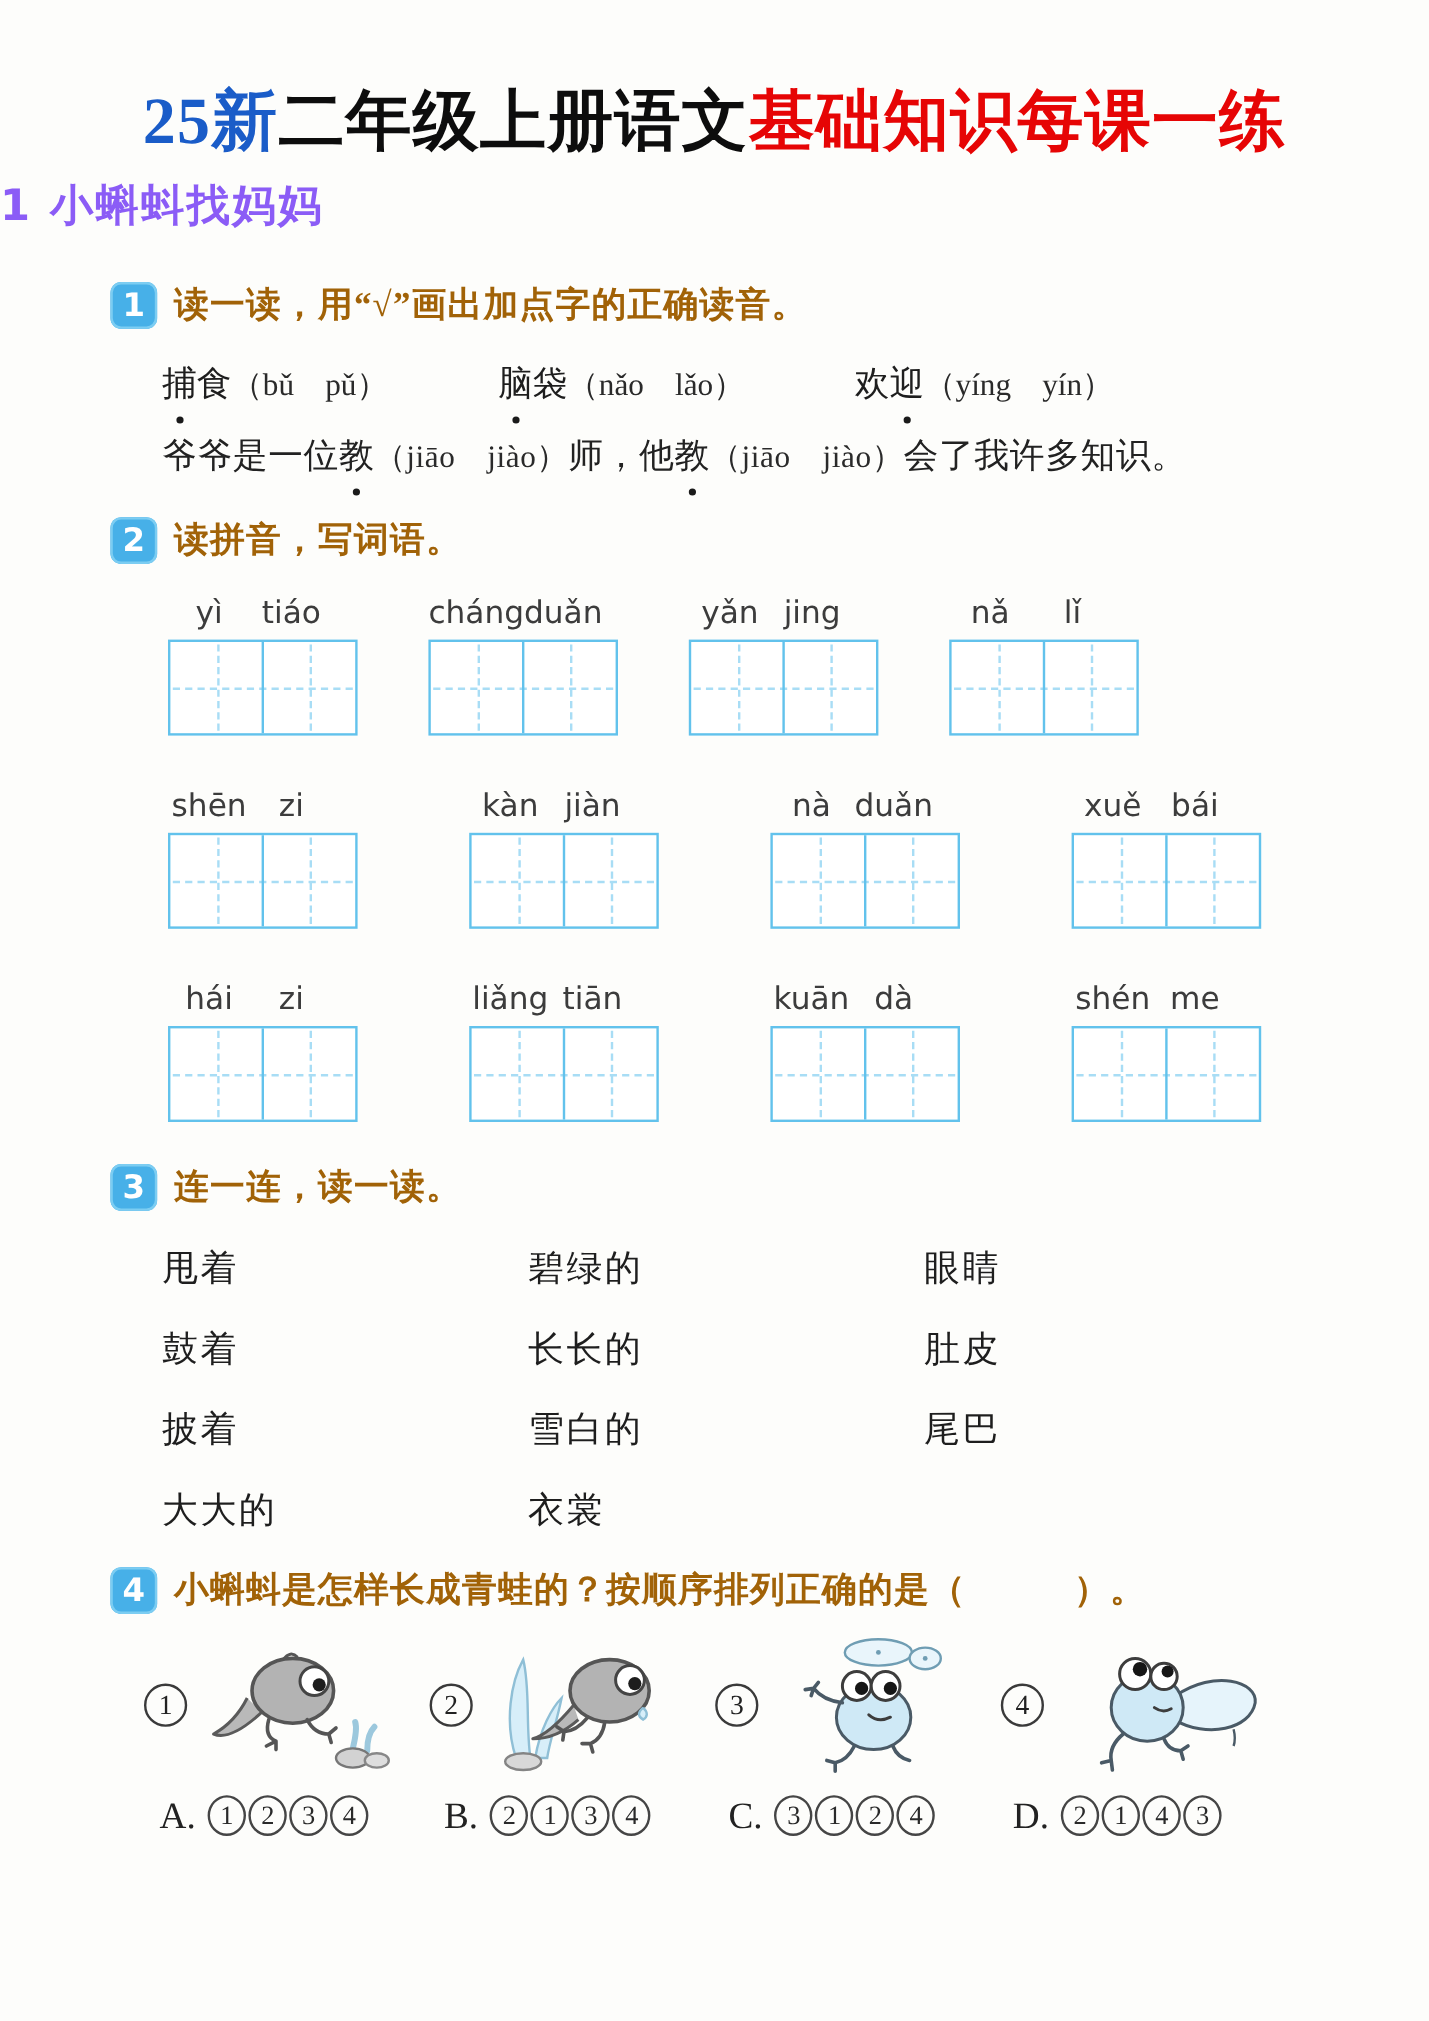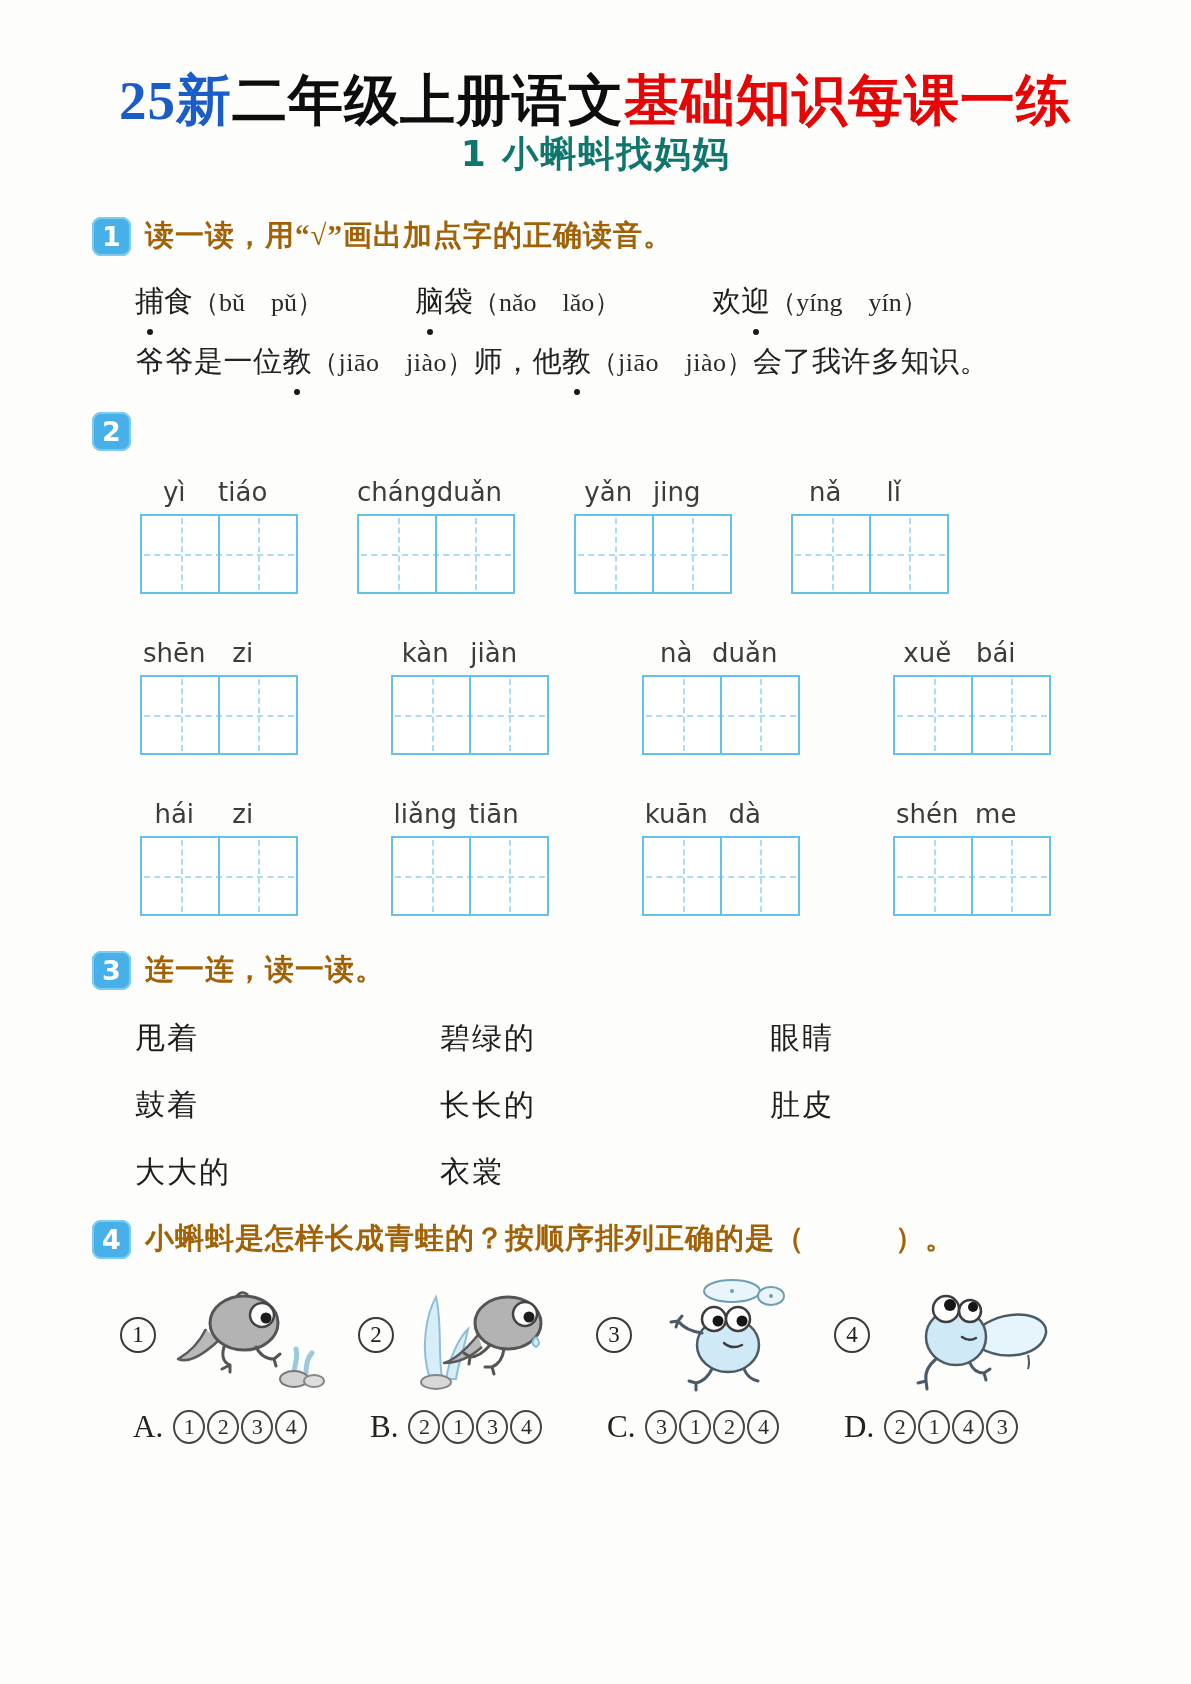--- a/index.html
+++ b/index.html
@@ -17,23 +17,23 @@
   
   .main-title {
     margin-top:70px; text-align:center;
     font-size:55px; font-weight:900; letter-spacing:1px;
     line-height:62px; white-space:nowrap;font-family:Liberation Serif, serif;
   }
   .t-blue { color:#1a5cc8; }
   .t-black { color:#0d0d0d; }
   .t-red { color:#e60505; }
   .lesson-title {
-    text-align:center;
+    margin-top:18px; text-align:left;
     font-family:"DejaVu Sans","Liberation Sans",sans-serif;
-    font-size:36px; font-weight:bold; color:#0f766e;
+    font-size:36px; font-weight:bold; color:#8b5cf6;
     letter-spacing:2px; line-height:44px;
   }
 
   
   .q-header { display:flex; align-items:center; padding-left:92px; }
   .q-badge {
     width:39px; height:39px; border-radius:9px;
     background:#47b0e8; color:#fff;
     font-family:"DejaVu Sans","Liberation Sans",sans-serif;
     font-size:27px; font-weight:bold;
@@ -130,20 +130,21 @@
     </div>
 
     <div class="q1-sentence">
       <span>爷爷是一位</span><span class="dotchar">教</span><span class="pinyin">（jiāo　jiào）</span><span>师，他</span><span class="dotchar">教</span><span class="pinyin">（jiāo　jiào）</span><span>会了我许多知识。</span>
     </div>
   </section>
 
   <section style="margin-top:30px;">
     <div class="q-header">
       <div class="q-badge">2</div>
+      <div class="q-prompt">读拼音，写词语。</div>
     </div>
 
     <div class="q2-row">
       <div class="q2-group">
         <div class="py-pair">
             <span>yì</span>
             <span>tiáo</span>
           </div>
         <div class="tian">
             <i class="vdash1"></i>
@@ -302,20 +303,25 @@
     <div class="q3-grid">
       <div class="q3-row">
         <span>甩着</span>
         <span>碧绿的</span>
         <span>眼睛</span>
       </div>
       <div class="q3-row">
         <span>鼓着</span>
         <span>长长的</span>
         <span>肚皮</span>
+      </div>
+      <div class="q3-row">
+        <span>披着</span>
+        <span>雪白的</span>
+        <span>尾巴</span>
       </div>
       <div class="q3-row">
         <span>大大的</span>
         <span>衣裳</span>
       </div>
     </div>
   </section>
 
   <section style="margin-top:26px;">
     <div class="q-header">

